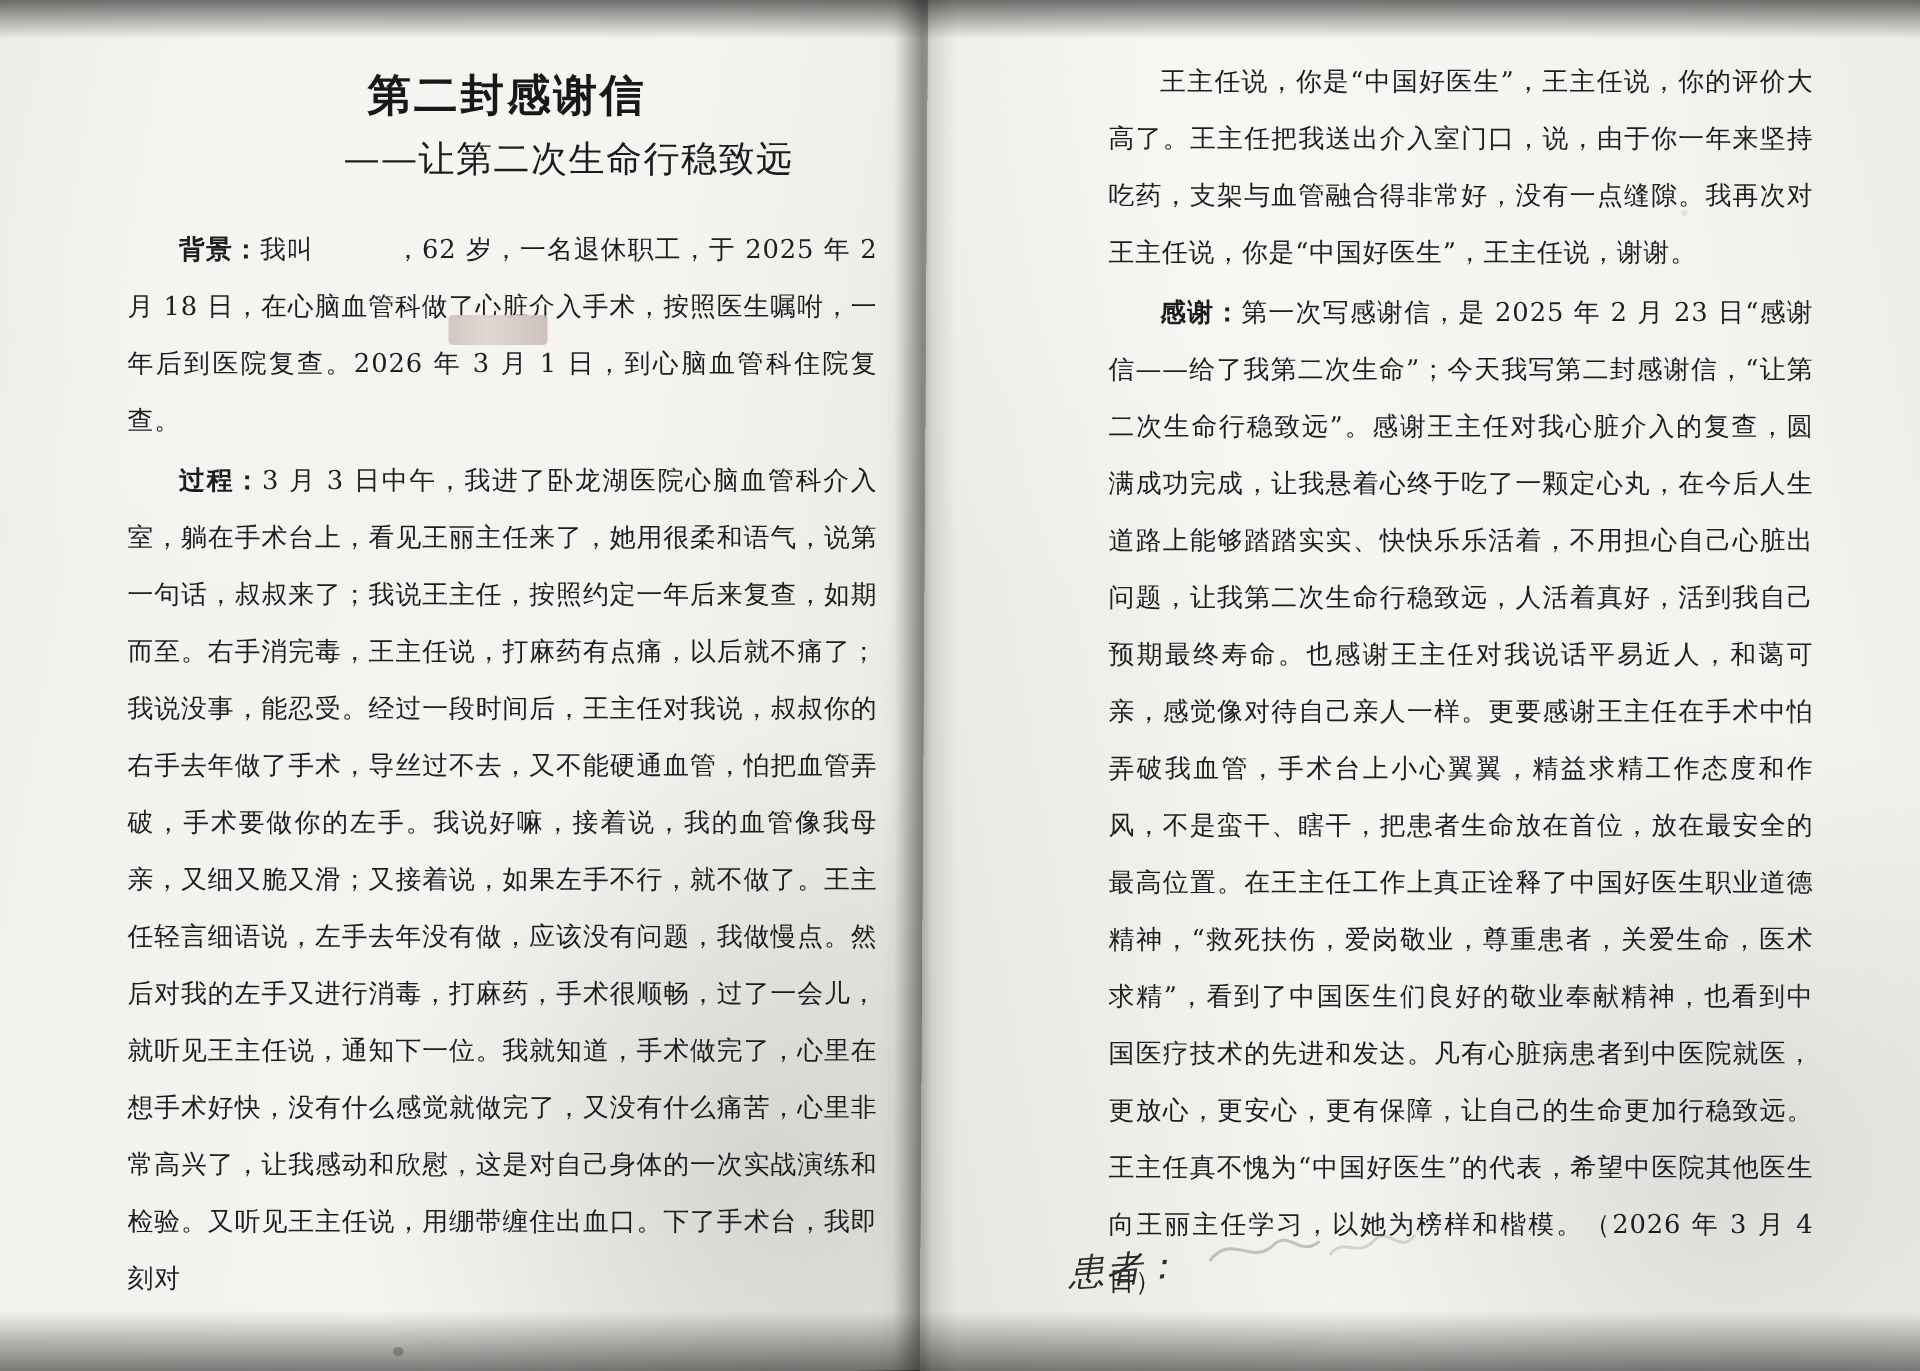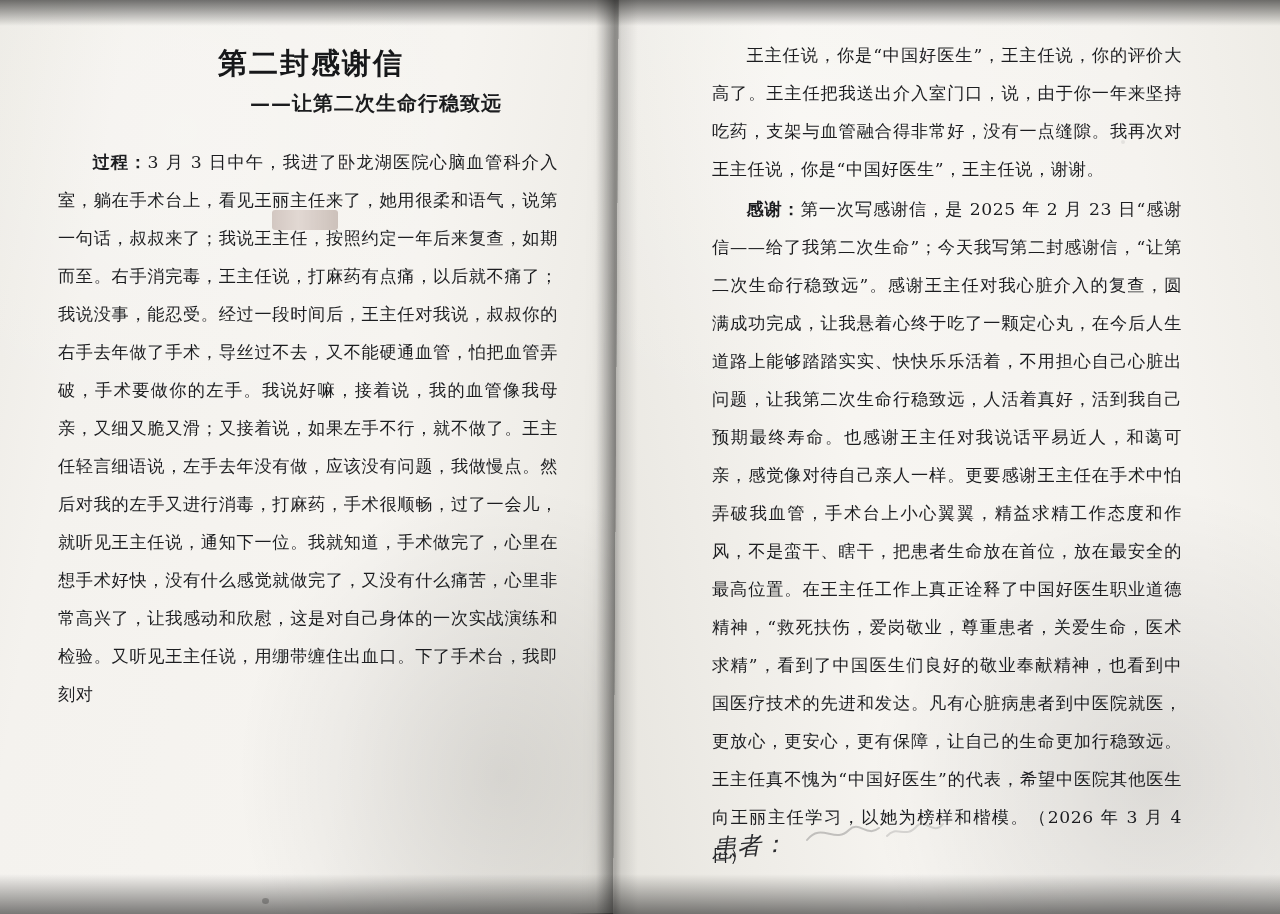--- a/index.html
+++ b/index.html
@@ -67,20 +67,21 @@
     inset: 0;
     background:
       radial-gradient(ellipse 70% 50% at 30% 15%, rgba(255,255,255,0.22), rgba(255,255,255,0) 70%),
       radial-gradient(ellipse 60% 45% at 80% 85%, rgba(0,0,0,0.10), rgba(0,0,0,0) 70%);
     pointer-events: none;
   }
 
   .col {
     position: absolute;
     box-sizing: border-box;
+    margin-left: 27px;
   }
   .col-left {
     left: 58px;
     top: 44px;
     width: 500px;
   }
   .col-right {
     left: 712px;
     top: 36px;
     width: 470px;
@@ -91,22 +92,22 @@
     font-size: 29px;
     font-weight: bold;
     letter-spacing: 2px;
     color: #17181a;
     text-align: center;
     margin: 0 0 4px 0;
     padding-left: 6px;
   }
   .doc-subtitle {
     font-family: "DejaVu Serif", "Liberation Serif", serif;
-    font-size: 20px;
-    font-weight: bold;
+    font-size: 24px;
+    font-weight: normal;
     color: #1b1c1e;
     text-align: right;
     letter-spacing: 1px;
     margin: 6px 56px 26px 0;
   }
 
   p.para {
     font-family: "DejaVu Serif", "Liberation Serif", serif;
     font-size: 17.2px;
     line-height: 38px;
@@ -186,20 +187,23 @@
   <div class="sheet sheet-right">
     <div class="paper-light"></div>
   </div>
 
   <div class="gutter"></div>
 
   <div class="col col-left">
     <h1 class="doc-title">第二封感谢信</h1>
     <div class="doc-subtitle">——让第二次生命行稳致远</div>
 
+    <p class="para">
+      <span class="lead">背景：</span><span>我叫　　　，62 岁，一名退休职工，于 2025 年 2 月 18 日，在心脑血管科做了心脏介入手术，按照医生嘱咐，一年后到医院复查。2026 年 3 月 1 日，到心脑血管科住院复查。</span>
+    </p>
     <span class="redaction" style="position:absolute; left:212px; top:166px;"></span>
 
     <p class="para">
       <span class="lead">过程：</span><span>3 月 3 日中午，我进了卧龙湖医院心脑血管科介入室，躺在手术台上，看见王丽主任来了，她用很柔和语气，说第一句话，叔叔来了；我说王主任，按照约定一年后来复查，如期而至。右手消完毒，王主任说，打麻药有点痛，以后就不痛了；我说没事，能忍受。经过一段时间后，王主任对我说，叔叔你的右手去年做了手术，导丝过不去，又不能硬通血管，怕把血管弄破，手术要做你的左手。我说好嘛，接着说，我的血管像我母亲，又细又脆又滑；又接着说，如果左手不行，就不做了。王主任轻言细语说，左手去年没有做，应该没有问题，我做慢点。然后对我的左手又进行消毒，打麻药，手术很顺畅，过了一会儿，就听见王主任说，通知下一位。我就知道，手术做完了，心里在想手术好快，没有什么感觉就做完了，又没有什么痛苦，心里非常高兴了，让我感动和欣慰，这是对自己身体的一次实战演练和检验。又听见王主任说，用绷带缠住出血口。下了手术台，我即刻对</span>
     </p>
   </div>
 
   <div class="col col-right">
     <p class="para">
       <span>王主任说，你是“中国好医生”，王主任说，你的评价大高了。王主任把我送出介入室门口，说，由于你一年来坚持吃药，支架与血管融合得非常好，没有一点缝隙。我再次对王主任说，你是“中国好医生”，王主任说，谢谢。</span>

